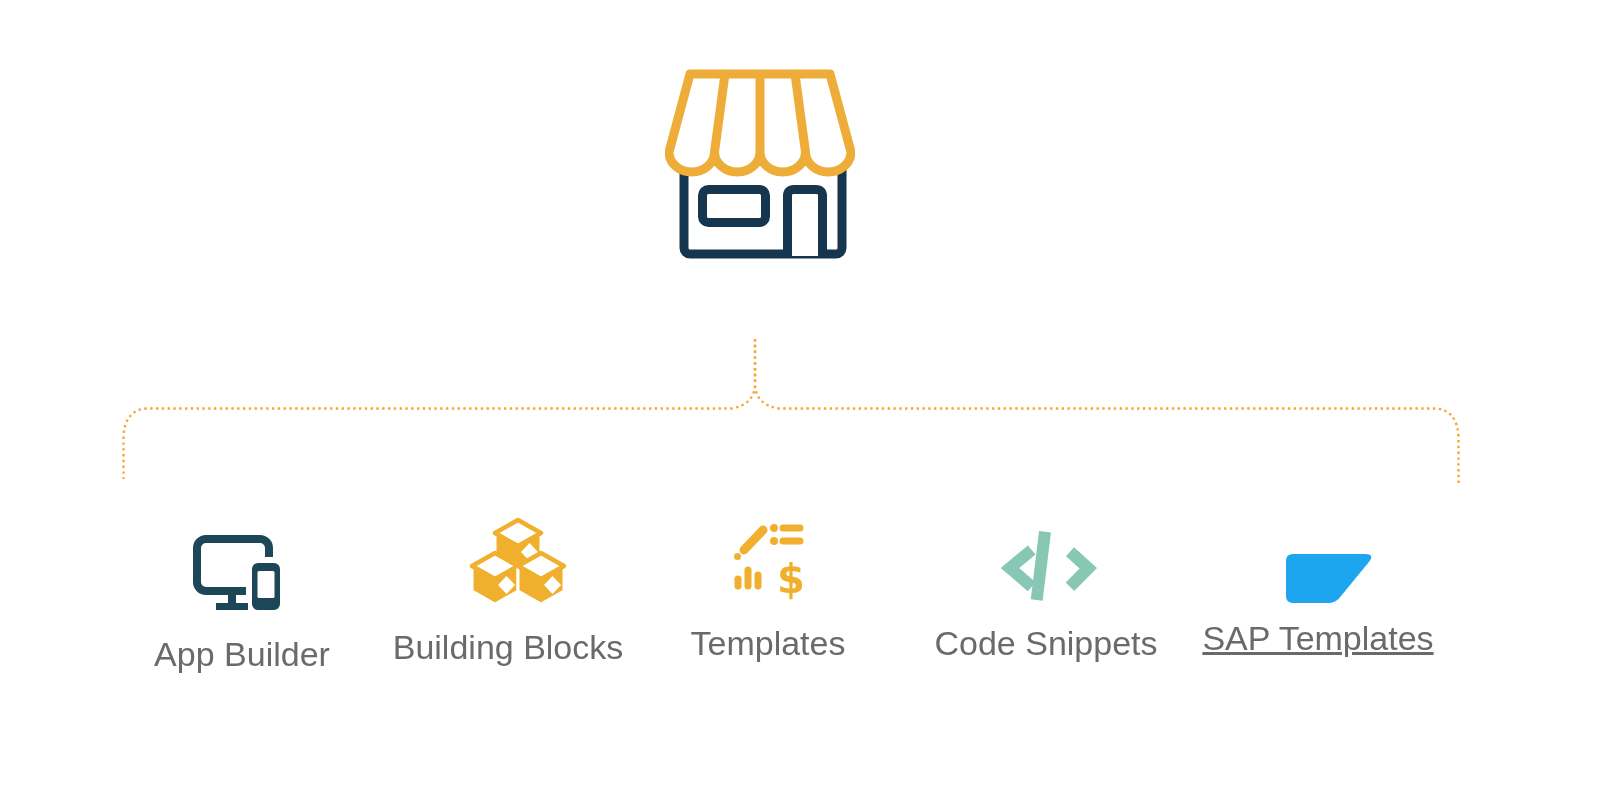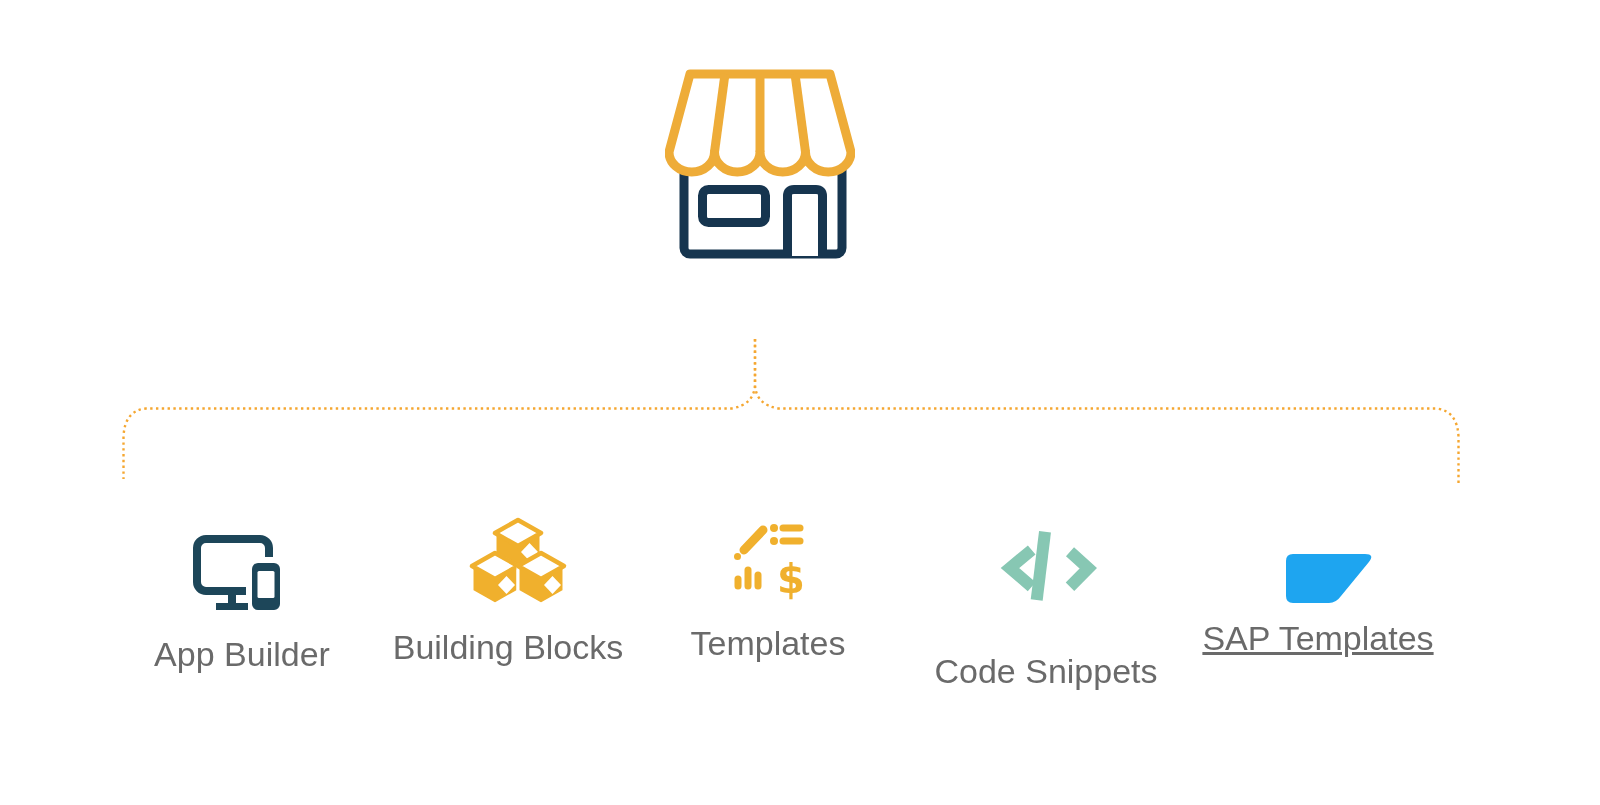--- a/index.html
+++ b/index.html
@@ -111,21 +111,21 @@
   </div>
 
   <div class="abs" style="left:0;top:0;width:0;height:0;">
     <svg class="abs" style="left:992px;top:524px;" width="115" height="85" viewBox="0 0 115 85">
       <g fill="none" stroke-width="12" stroke="#87c7b3">
         <polyline points="39.7,26 18,44 39.7,62.7"></polyline>
         <polyline points="78,27.7 96.3,44.3 78,62.7"></polyline>
         <line x1="44.7" y1="76" x2="53" y2="7.7"></line>
       </g>
     </svg>
-    <div class="label" style="left:1046px;top:620px;margin-top:28px;">
+    <div class="label" style="left:1046px;top:620px;">
       <span class="line">Code Snippets</span>
       <span class="line"></span>
     </div>
   </div>
 
   <div class="abs" style="left:0;top:0;width:0;height:0;">
     <svg class="abs" style="left:1283px;top:552px;" width="94" height="52" viewBox="0 0 94 52">
       <path d="M10,2 H82 Q92.5,2 85.5,10.5 L58,44 Q53,51 46,51 H10 Q3,51 3,44 V9 Q3,2 10,2 Z" fill="#1ea5f0"></path>
     </svg>
     <div class="label" style="left:1318px;top:615px;text-decoration:underline;">

